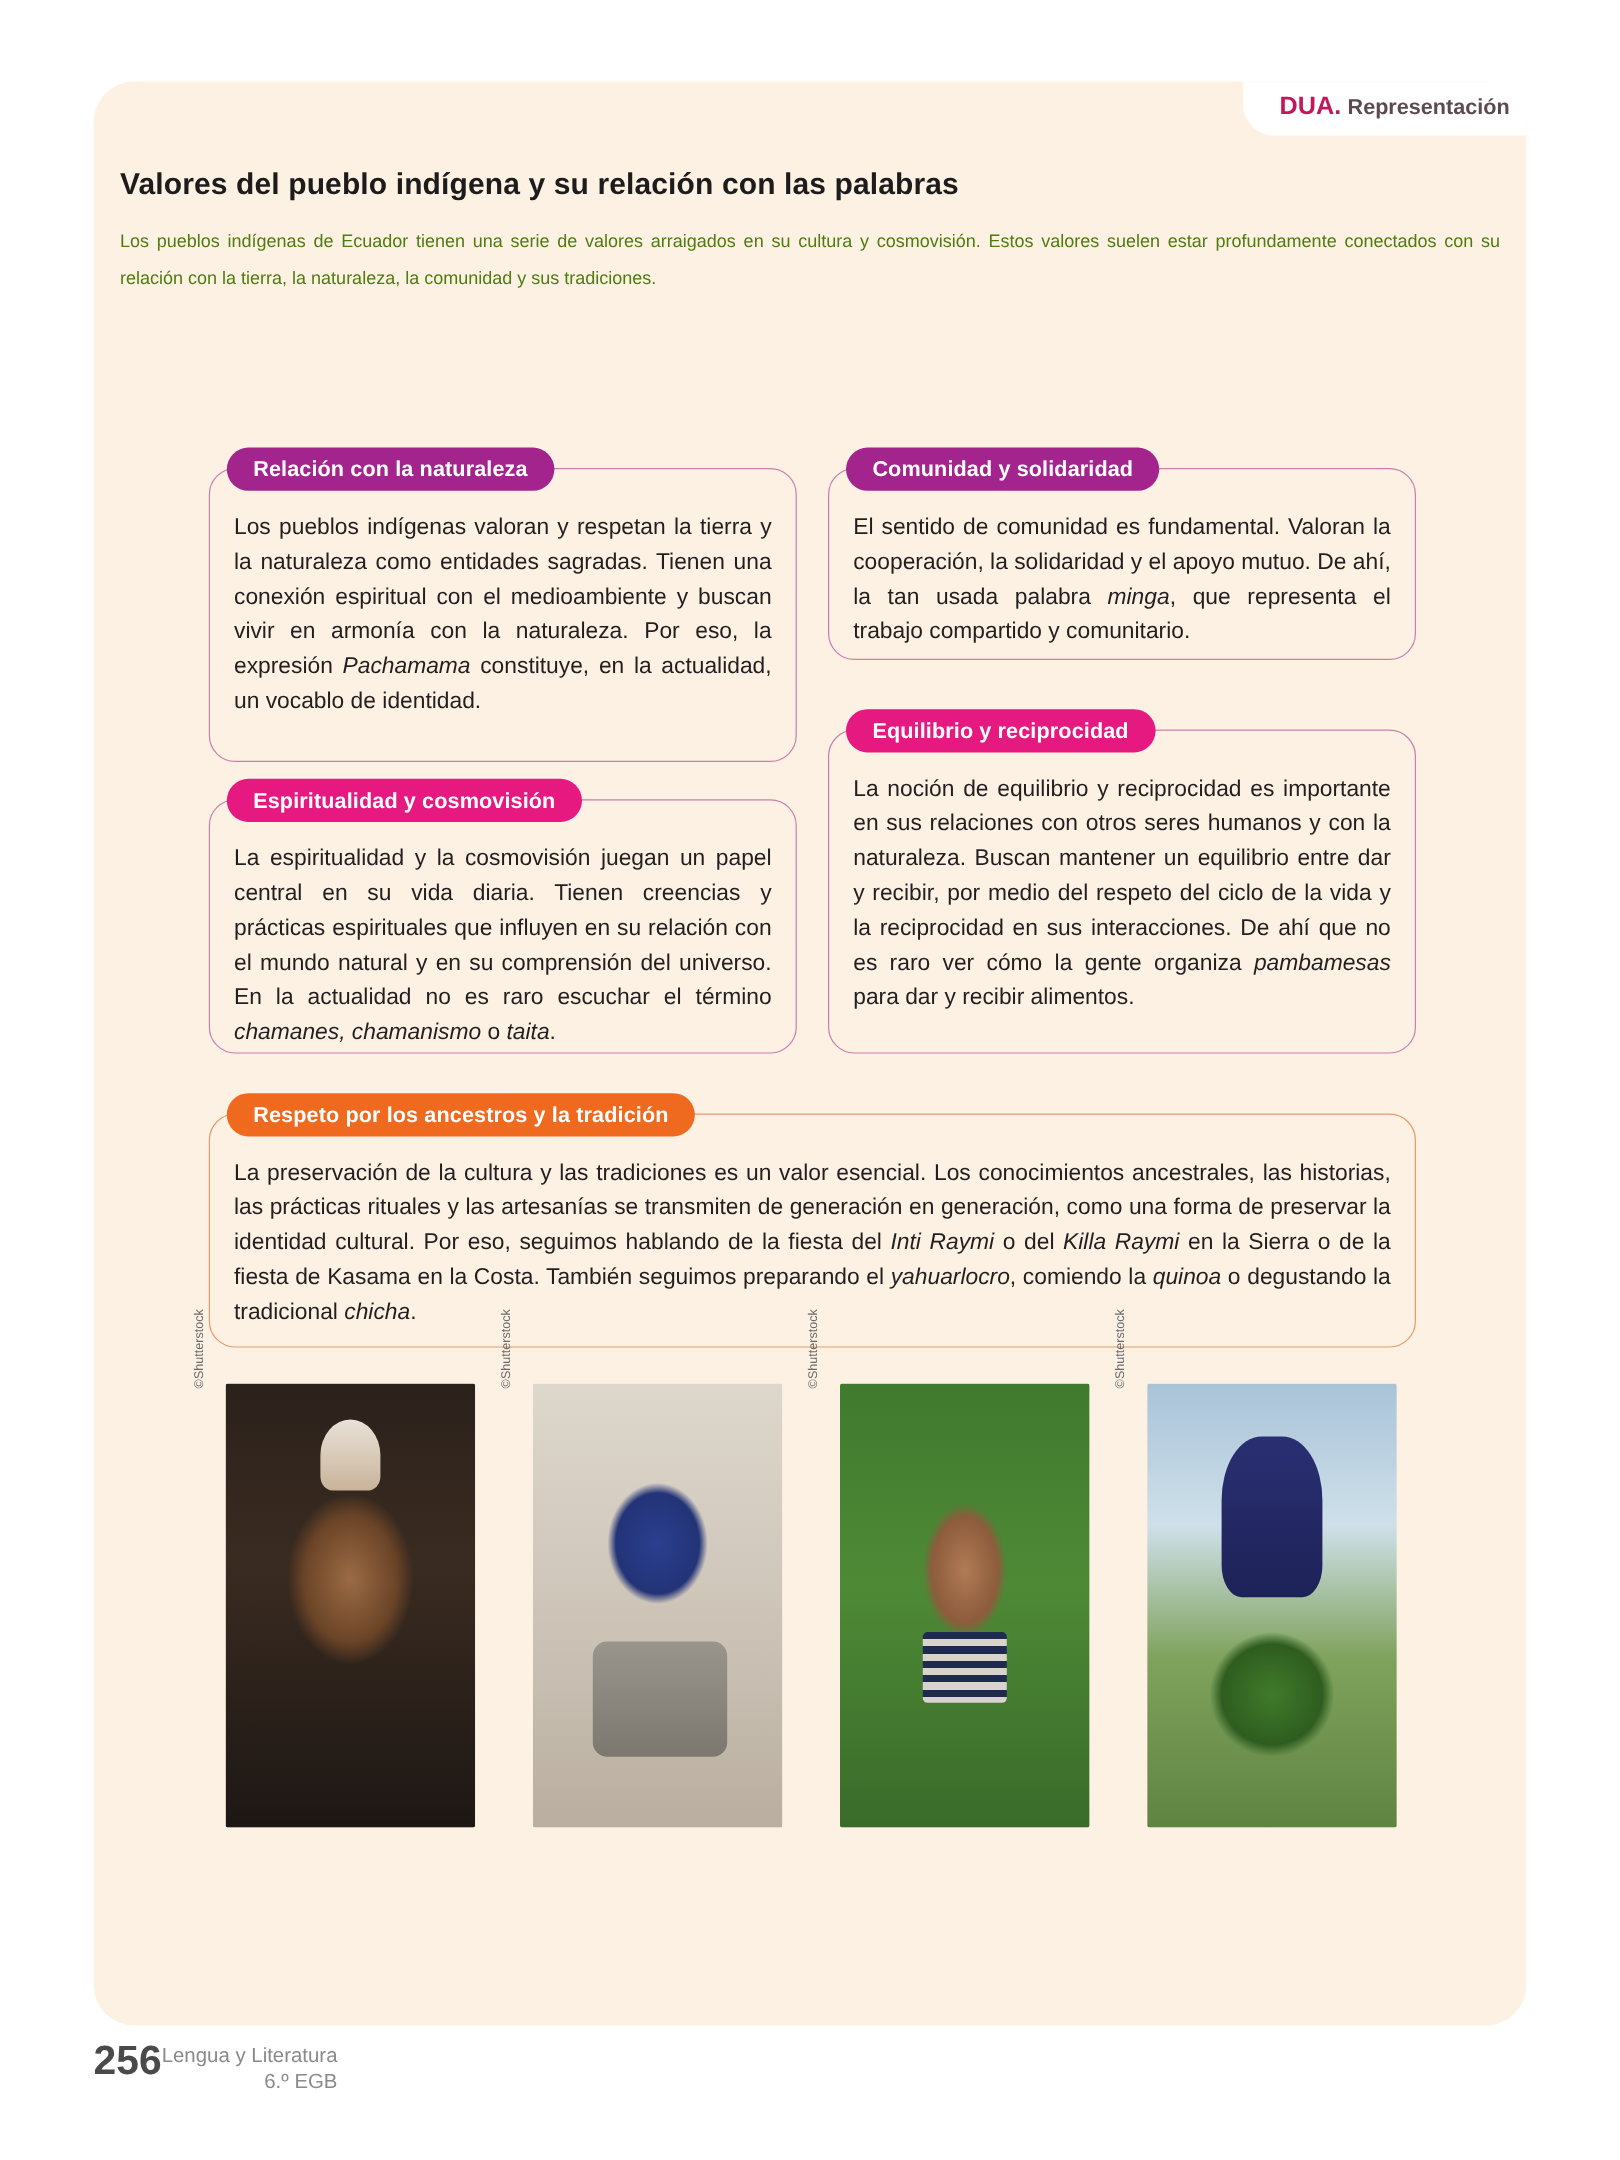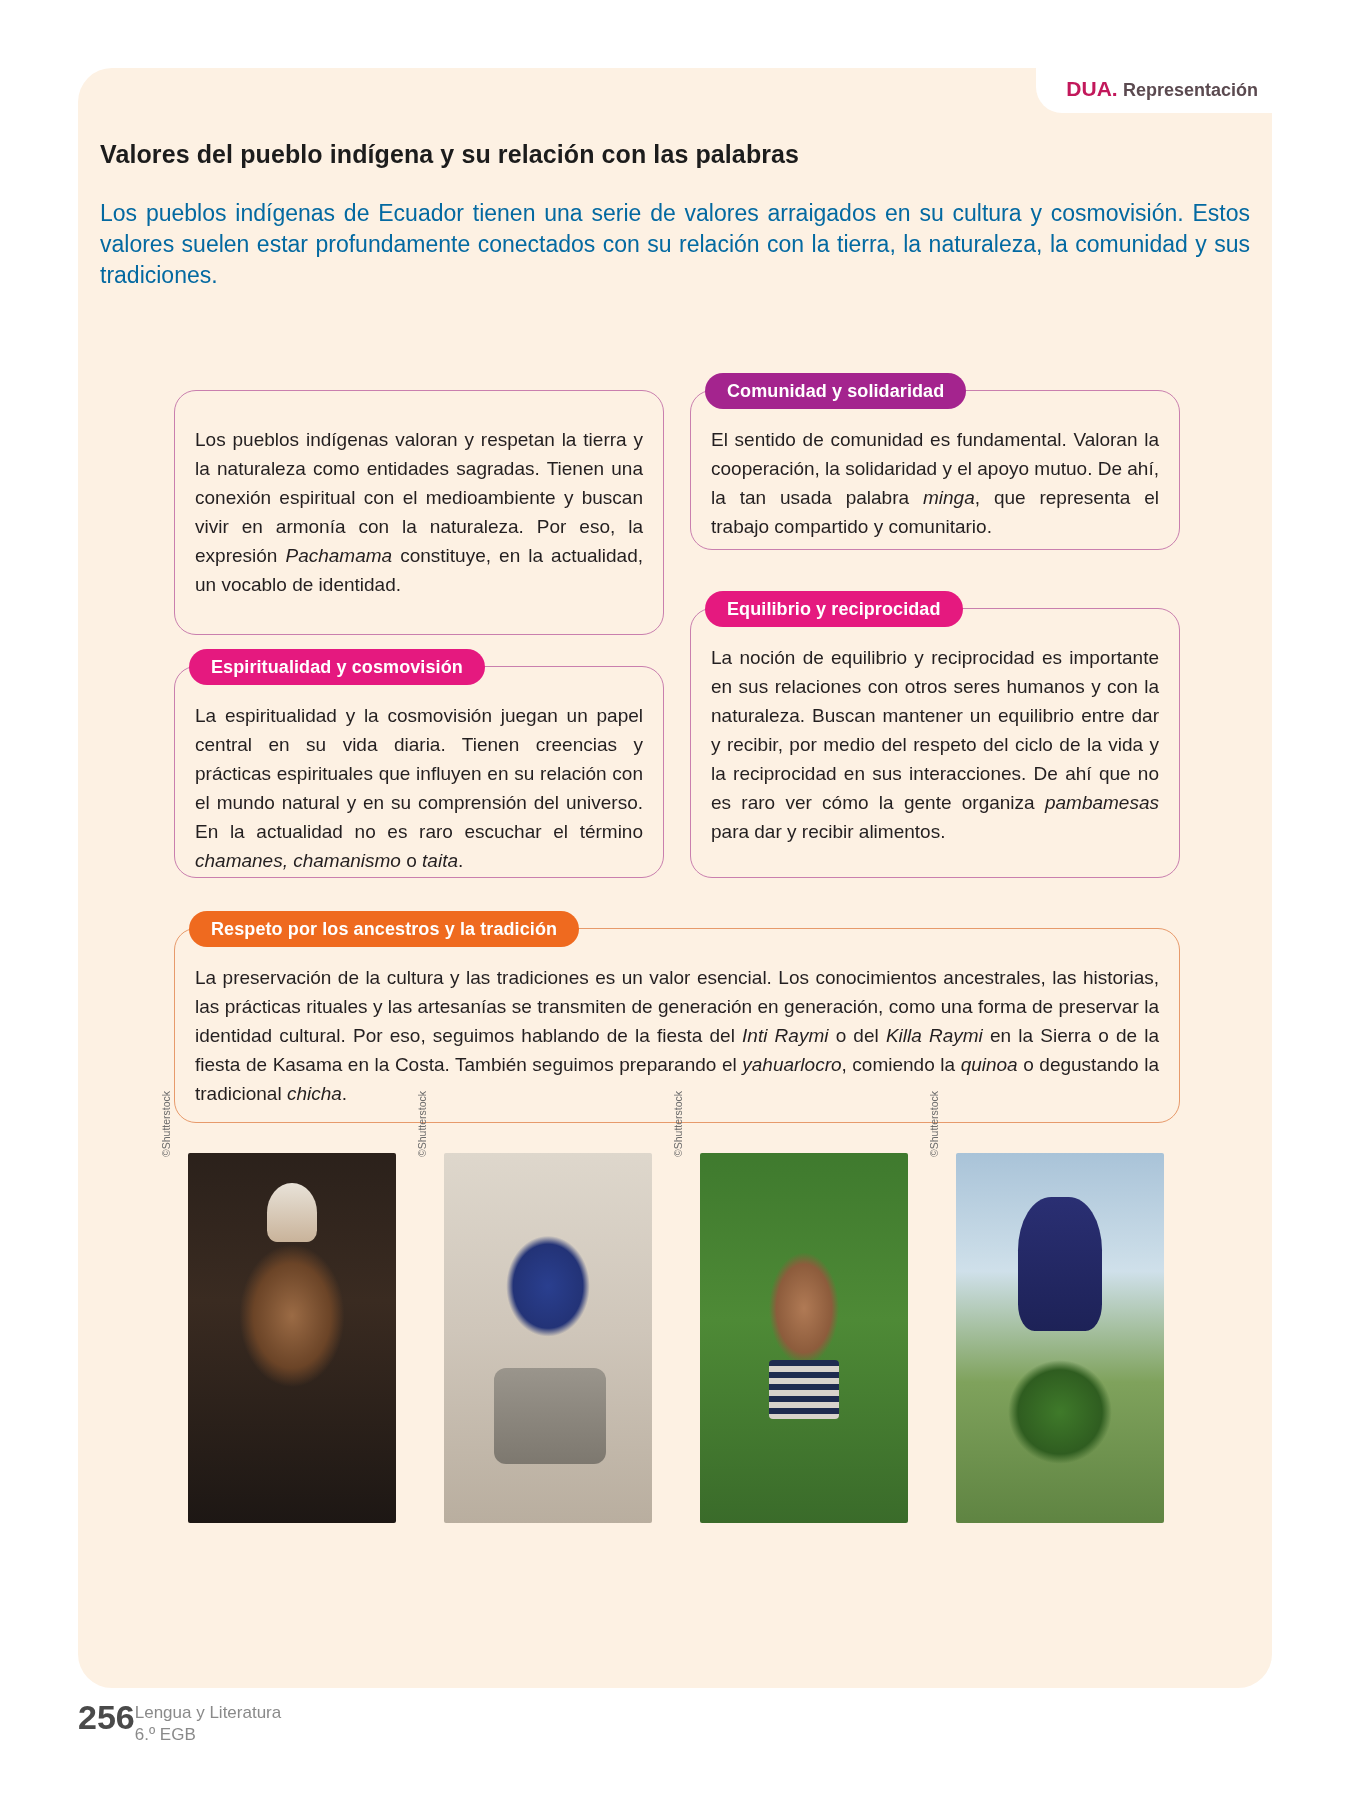--- a/index.html
+++ b/index.html
@@ -64,27 +64,27 @@
     top: 72px;
     font-size: 25px;
     font-weight: bold;
     color: #1c1c1c;
     letter-spacing: 0.1px;
   }
 
   p.intro {
     position: absolute;
     left: 22px;
-    top: 130px;
+    top: 118px;
     width: 1150px;
     margin: 0;
-    font-size: 23px;
+    font-size: 15px;
     line-height: 31px;
     text-align: justify;
-    color: #0369a1;
+    color: #4d7c0f;
   }
 
   
   .box {
     position: absolute;
     border: 1.6px solid #c97fae;
     border-radius: 22px;
     background: transparent;
     box-sizing: border-box;
   }
@@ -217,20 +217,21 @@
     border-radius: 40% 40% 20% 20%;
   }
 
   
   .footer {
     position: absolute;
     left: 78px;
     top: 1700px;
     display: flex;
     align-items: flex-start;
+    text-align: right;
   }
   .footer .pagenum {
     font-size: 34px;
     font-weight: bold;
     color: #4a4a4a;
     line-height: 1;
   }
   .footer .foot-text {
     margin-left: 0;
     font-size: 17px;
@@ -249,20 +250,21 @@
     <span class="dua-rest">Representación</span>
   </div>
 
   <div class="content">
 
     <h1 class="section-title">Valores del pueblo indígena y su relación con las palabras</h1>
 
     <p class="intro">Los pueblos indígenas de Ecuador tienen una serie de valores arraigados en su cultura y cosmovisión. Estos valores suelen estar profundamente conectados con su relación con la tierra, la naturaleza, la comunidad y sus tradiciones.</p>
 
     <div class="box" id="box-naturaleza">
+      <div class="tab tab-purple">Relación con la naturaleza</div>
       <div class="body">Los pueblos indígenas valoran y respetan la tierra y la naturaleza como entidades sagradas. Tienen una conexión espiritual con el medioambiente y buscan vivir en armonía con la naturaleza. Por eso, la expresión <em>Pachamama</em> constituye, en la actualidad, un vocablo de identidad.</div>
     </div>
 
     <div class="box" id="box-comunidad">
       <div class="tab tab-purple">Comunidad y solidaridad</div>
       <div class="body">El sentido de comunidad es fundamental. Valoran la cooperación, la solidaridad y el apoyo mutuo. De ahí, la tan usada palabra <em>minga</em>, que representa el trabajo compartido y comunitario.</div>
     </div>
 
     <div class="box" id="box-espiritual">
       <div class="tab tab-pink">Espiritualidad y cosmovisión</div>

